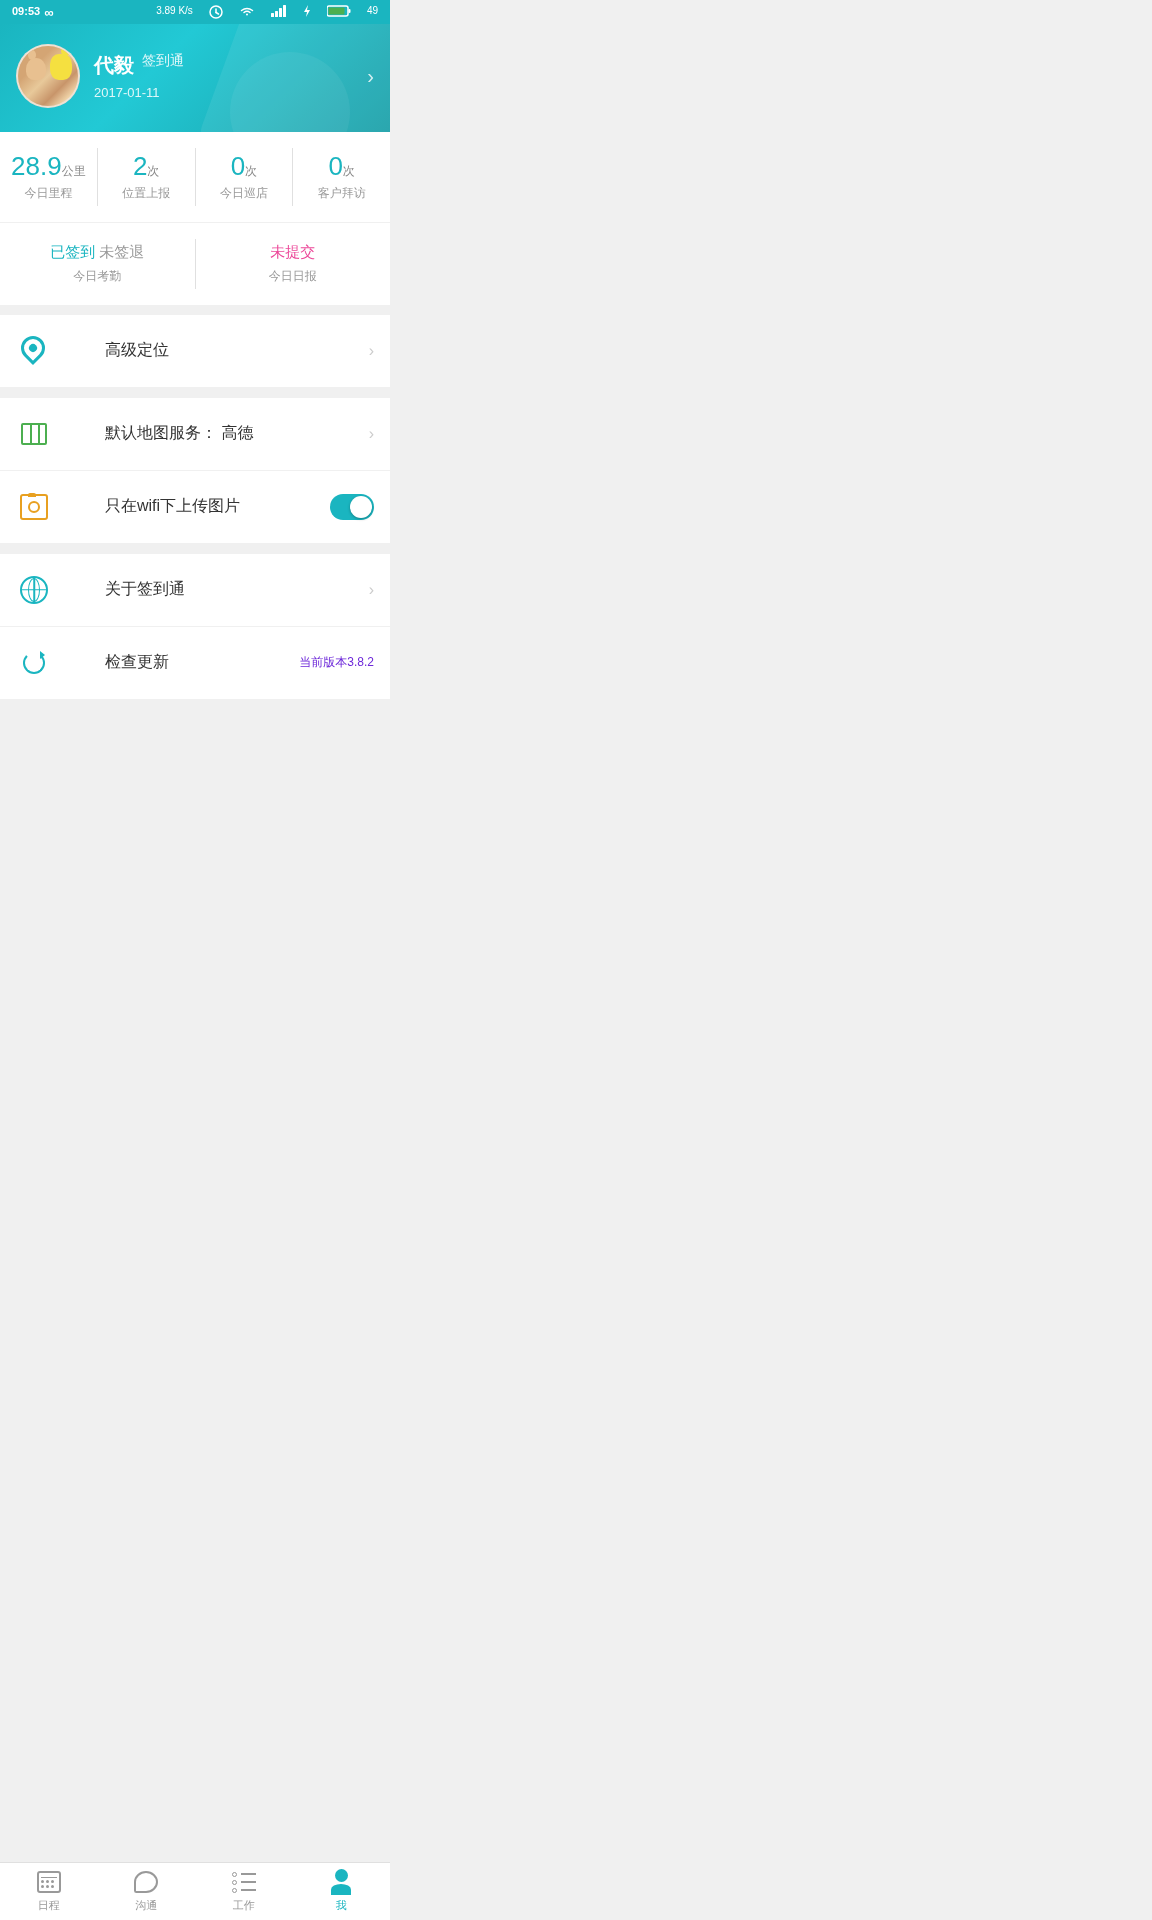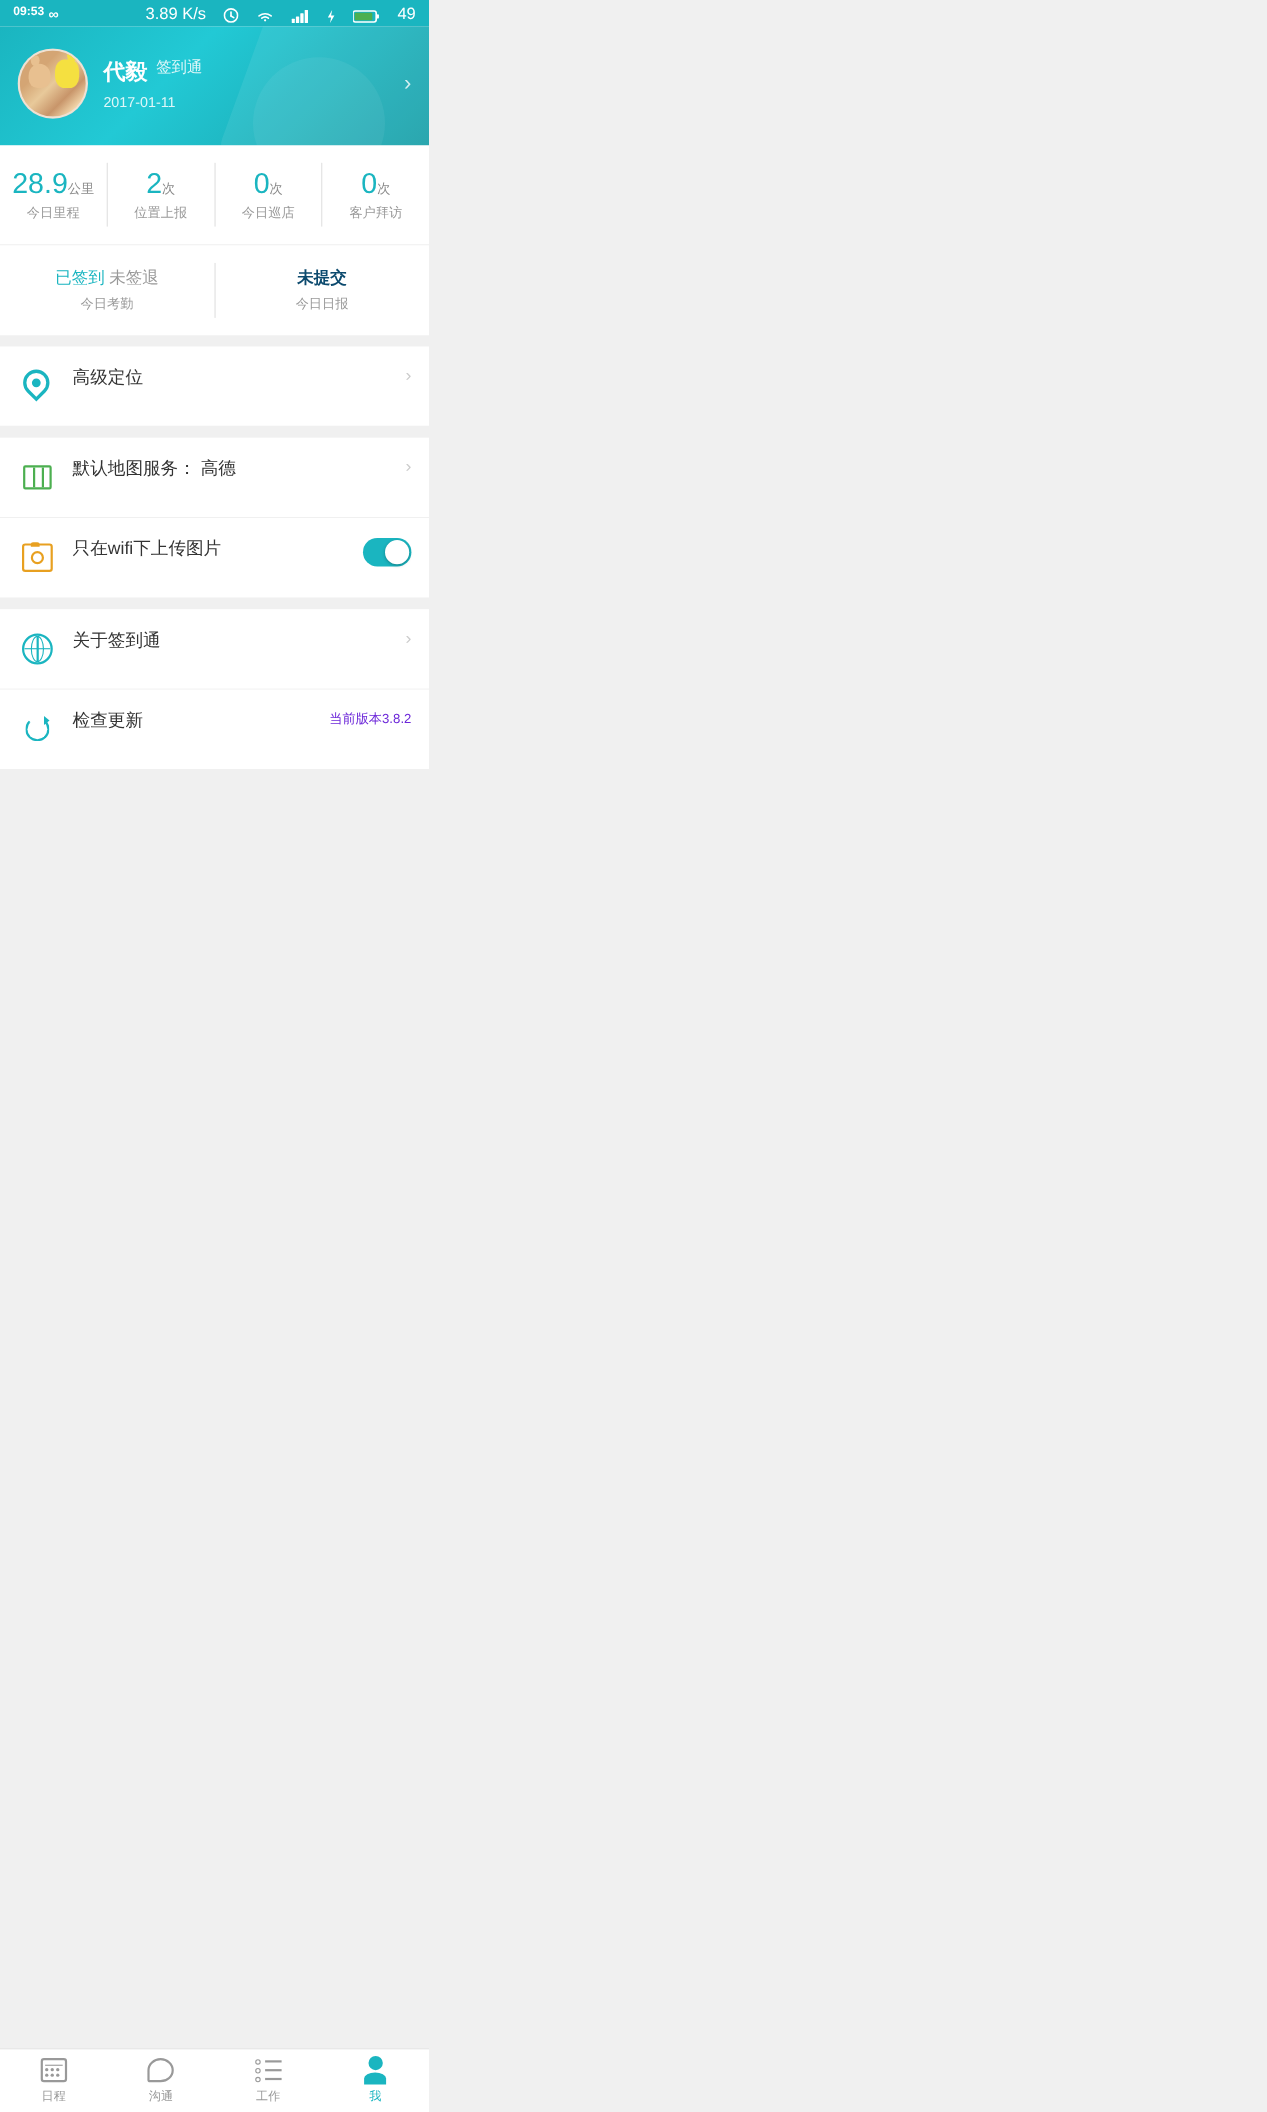--- a/index.html
+++ b/index.html
@@ -25,23 +25,23 @@
     .status-left {
       font-size: 11px;
       color: white;
       font-weight: 600;
       display: flex;
       align-items: flex-start;
       gap: 4px;
     }
     .status-right {
       display: flex;
-      align-items: flex-end;
+      align-items: flex-start;
       gap: 16px;
-      font-size: 15px;
+      font-size: 10px;
       color: white;
     }
     .infinity-icon { font-size: 13px; }
 
     
     .header-banner {
       background: linear-gradient(135deg, #1ab5c0 0%, #22c9d5 40%, #1a9fa8 100%);
       padding: 20px 16px 24px 16px;
       display: flex;
       align-items: center;
@@ -208,43 +208,44 @@
       border-right: 1px solid #e0e0e0;
       padding: 4px 8px;
     }
     .attendance-item:last-child { border-right: none; }
     .attendance-status {
       font-size: 15px;
       margin-bottom: 6px;
     }
     .signed-in { color: #1ab5c0; }
     .not-signed-out { color: #999; }
-    .not-submitted { color: #0c4a6e; font-weight: bold; }
+    .not-submitted { color: #ec4899; }
     .attendance-label {
       font-size: 12px;
       color: #999;
     }
 
     
     .section-divider {
       height: 10px;
       background: #f0f0f0;
     }
 
     
     .menu-section {
       background: white;
       margin-bottom: 1px;
     }
     .menu-item {
       display: flex;
-      align-items: flex-start;
+      align-items: center;
       padding: 18px 16px;
       border-bottom: 1px solid #f0f0f0;
       background: white;
+      gap: 39px;
     }
     .menu-item:last-child { border-bottom: none; }
     .menu-icon-wrap {
       width: 36px;
       height: 36px;
       display: flex;
       align-items: center;
       justify-content: center;
       margin-right: 14px;
     }

